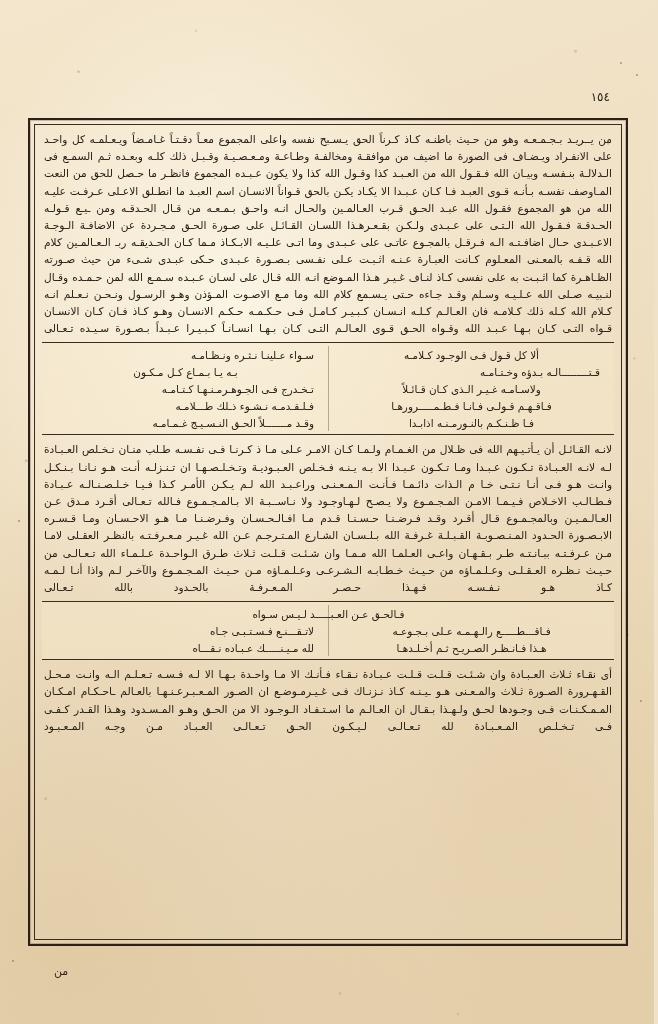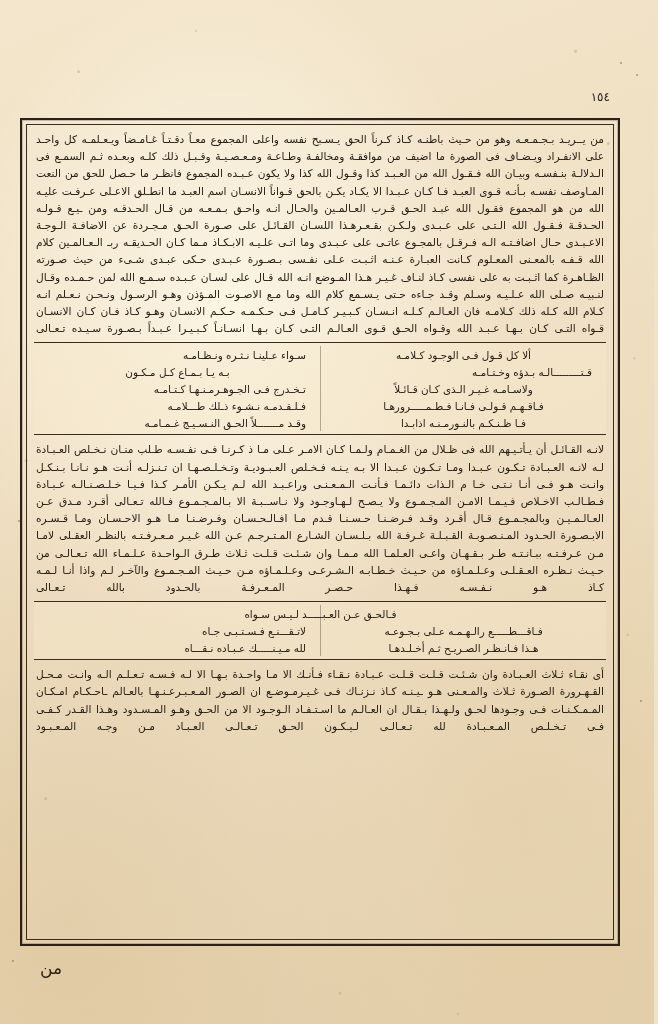--- a/index.html
+++ b/index.html
@@ -50,31 +50,31 @@
     top: 90px;
     right: 44px;
     font-family: "DejaVu Sans", sans-serif;
     font-size: 12px;
     color: #2a211a;
     letter-spacing: 1px;
     direction: rtl;
   }
   .catchword {
     position: absolute;
-    left: 40px;
+    left: 54px;
     bottom: 46px;
-    font-size: 17px;
+    font-size: 11px;
     color: #2f2419;
     direction: rtl;
   }
 
   
   #frame {
     position: absolute;
-    left: 20px;
+    left: 28px;
     top: 118px;
     width: 600px;
     height: 828px;
     border: 2px solid #2b2118;
     box-shadow: inset 0 0 0 1px rgba(60,45,30,0.25);
     background: rgba(255,250,235,0.10);
     box-sizing: border-box;
     padding: 4px;
   }
   #frameinner {

